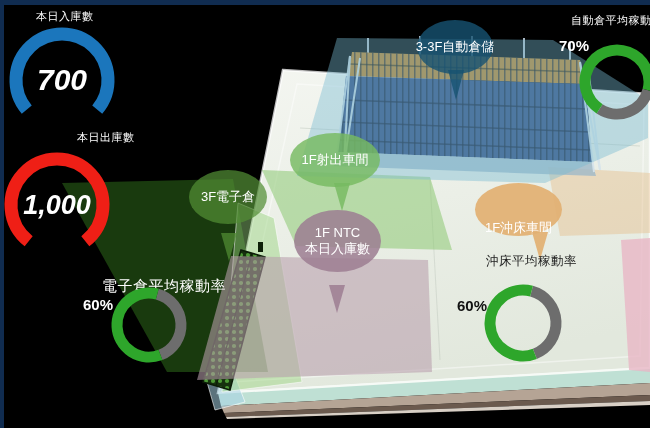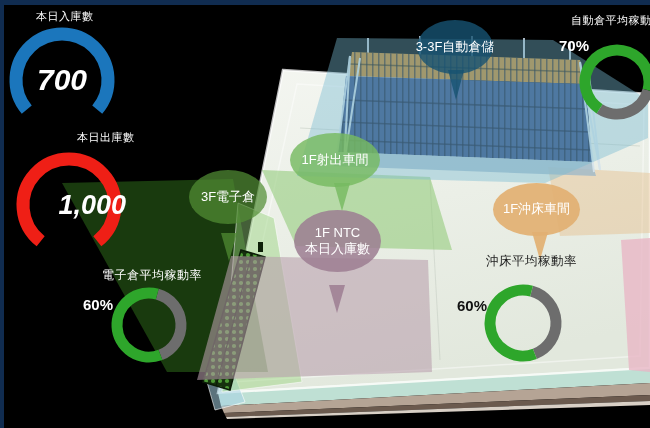--- a/index.html
+++ b/index.html
@@ -131,46 +131,46 @@
 <div class="abs pin-tail" style="left: 221px; top: 233px; border-top: 28px solid rgba(82, 142, 52, 0.72);"></div>
 
 <div class="abs pin" style="left: 294px; top: 210px; width: 87px; height: 62px; background-color: rgba(156, 124, 146, 0.85);">
   <span>
     <span>1F NTC</span><br>
     <span>本日入庫數</span>
   </span>
 </div>
 <div class="abs pin-tail" style="left: 329px; top: 285px; border-top: 28px solid rgba(156, 124, 146, 0.85);"></div>
 
-<div class="abs pin" style="left: 493px; top: 183px; width: 87px; height: 53px; background-color: rgba(226, 176, 114, 0.92);">
+<div class="abs pin" style="left: 475px; top: 183px; width: 87px; height: 53px; background-color: rgba(226, 176, 114, 0.92); align-items: flex-end;">
   <span>1F沖床車間</span>
 </div>
 <div class="abs pin-tail" style="left: 532px; top: 232px; border-top: 28px solid rgba(226, 176, 114, 0.92);"></div>
 
 <div class="abs lbl" style="left:36px;top:9px;">本日入庫數</div>
 <div class="abs gauge-box" style="left:5px;top:23px;width:114px;height:114px;">
   <svg width="114" height="114" viewBox="0 0 114 114">
     <g>
         <path d="M 21.76 86.57 A 46 46 0 1 1 92.24 86.57" fill="none" stroke="#1b76bc" stroke-width="13"></path>
       </g>
   </svg>
   <div class="gauge-val" style="font-size:30px;">700</div>
 </div>
 
 <div class="abs lbl" style="left:35px;top:130px;margin-left:42px;">本日出庫數</div>
-<div class="abs gauge-box" style="left:12px;top:148px;width:114px;height:114px;justify-content:flex-end;">
+<div class="abs gauge-box" style="left:0;top:148px;width:114px;height:114px;">
   <svg width="114" height="114" viewBox="0 0 114 114">
     <g>
         <path d="M 28.68 93.25 A 46 46 0 1 1 85.32 93.25" fill="none" stroke="#ef1f16" stroke-width="13"></path>
       </g>
   </svg>
   <div class="gauge-val" style="font-size:27px;">1,000</div>
 </div>
 
-<div class="abs lbl" style="left:102px;top:267px;font-size:12px;">電子倉平均稼動率</div>
+<div class="abs lbl" style="left:102px;top:277px;font-size:15px;">電子倉平均稼動率</div>
 <div class="abs pct" style="left:83px;top:296px;">60%</div>
 <div class="abs" style="left:109px;top:285px;width:80px;height:80px;">
   <svg width="80" height="80" viewBox="0 0 80 80">
     <g>
         <path d="M 48.28 9.09 A 32 32 0 0 1 51.47 69.87" fill="none" stroke="#6d6d6d" stroke-width="11"></path>
         <path d="M 48.28 9.09 A 32 32 0 1 0 51.47 69.87" fill="none" stroke="#2ea62b" stroke-width="11"></path>
       </g>
   </svg>
 </div>
 

